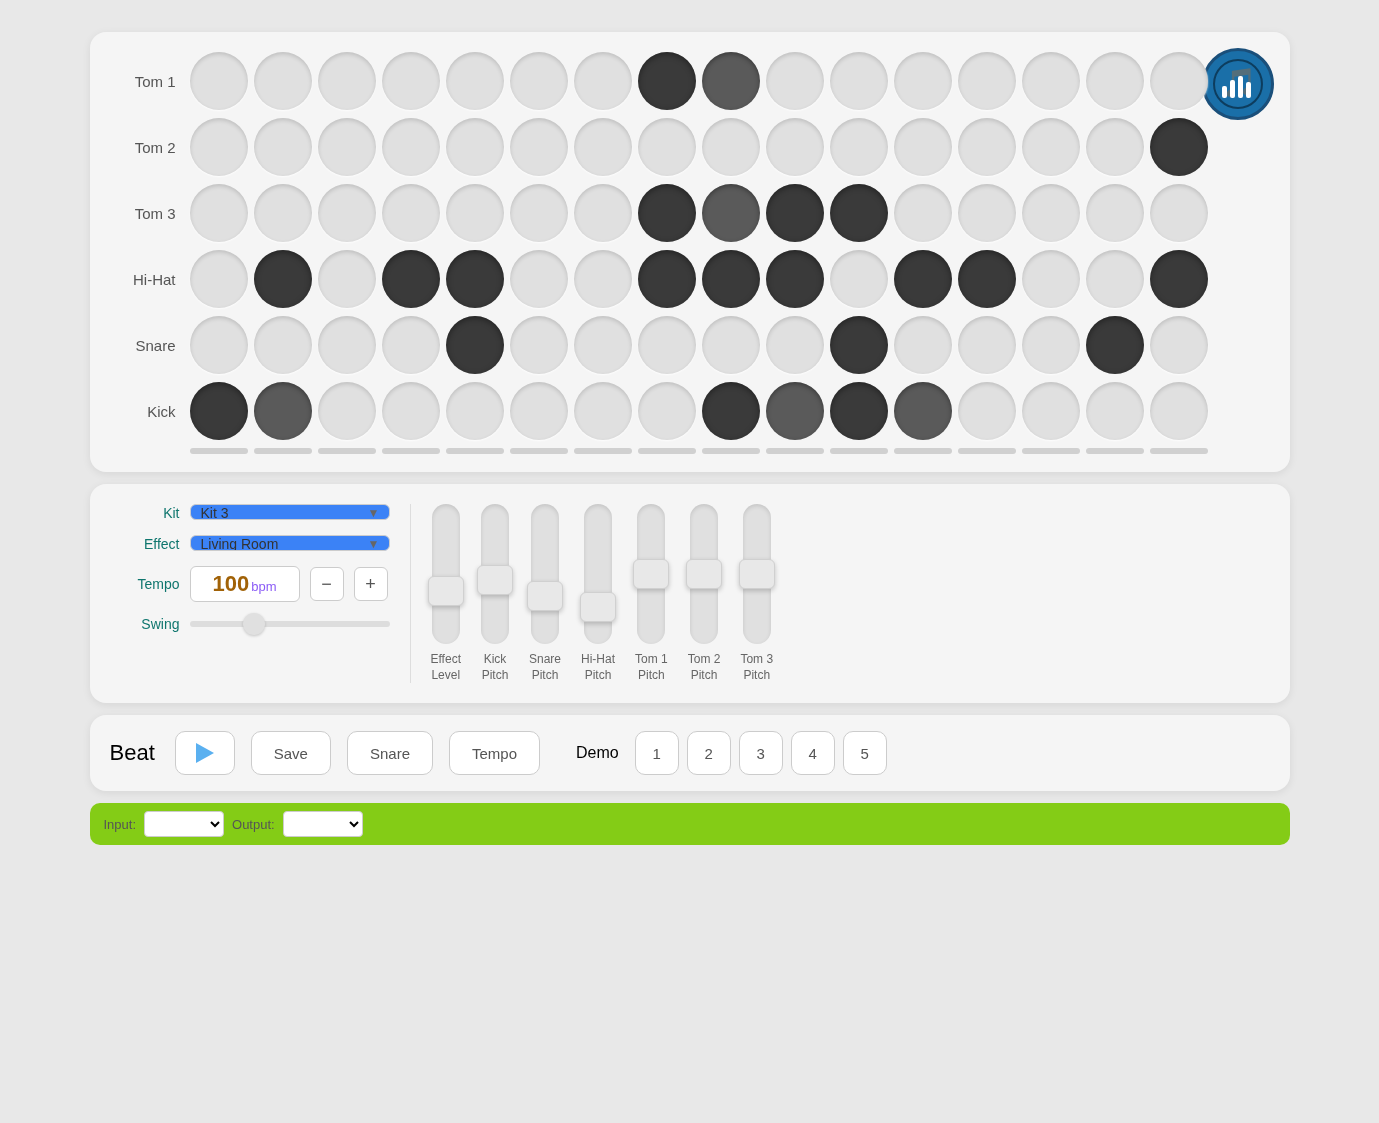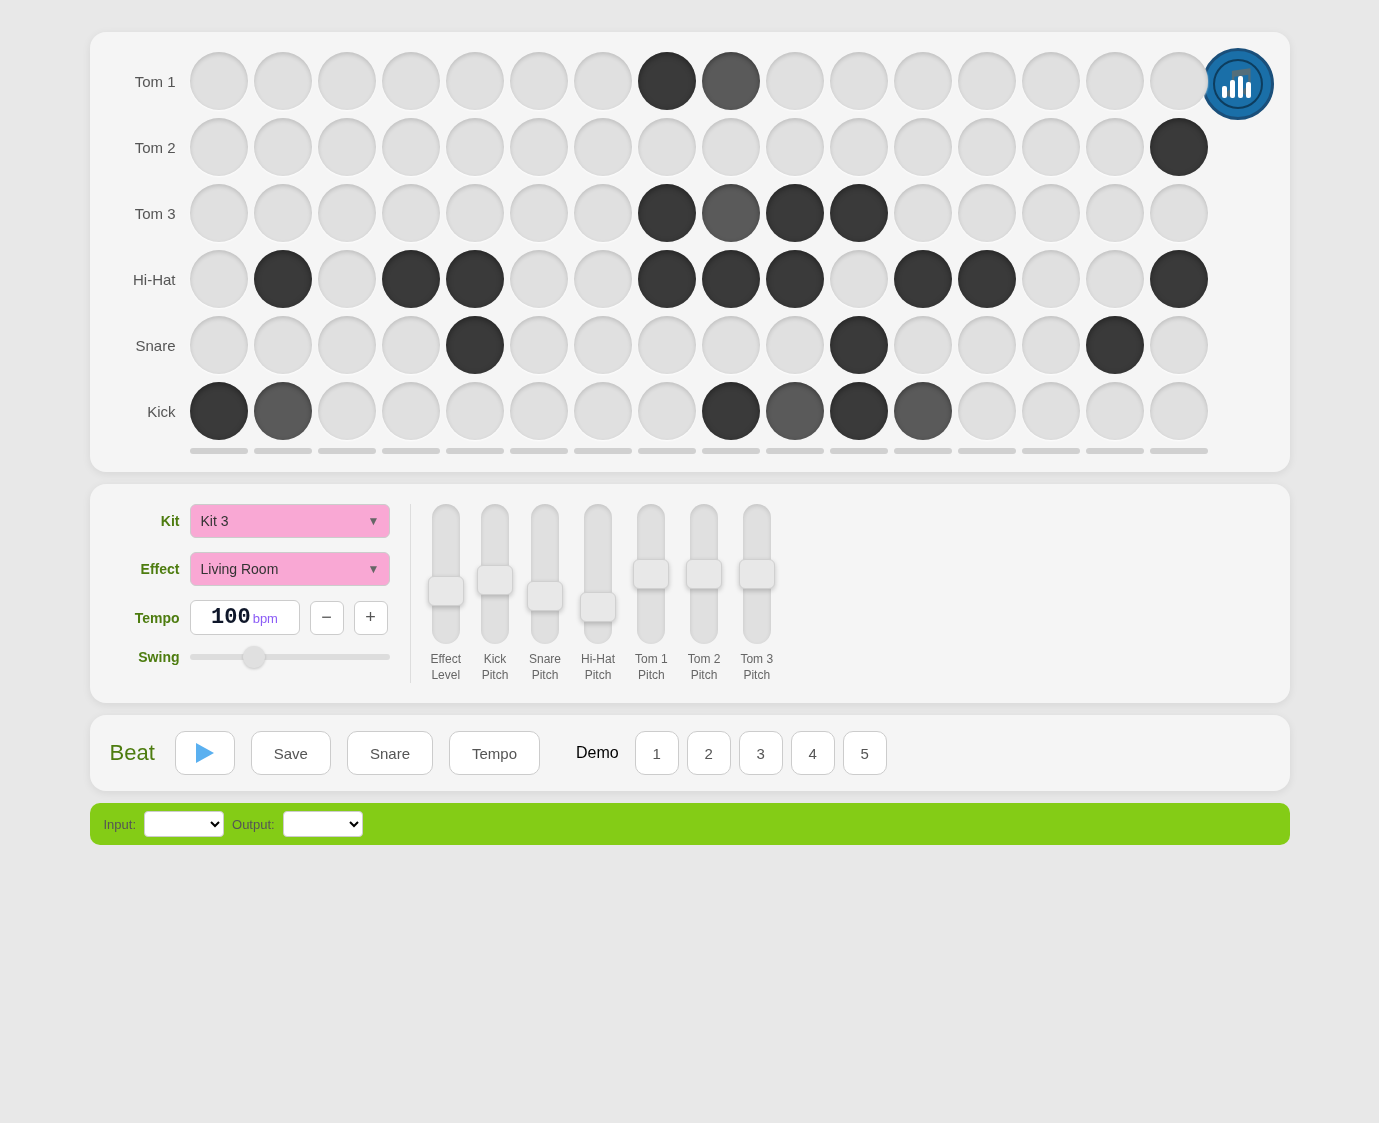--- a/index.html
+++ b/index.html
@@ -119,33 +119,32 @@
     }
     .control-row {
       display: flex;
       align-items: center;
       gap: 10px;
     }
     .control-label {
       width: 70px;
       text-align: right;
       font-size: 14px;
-      color: #4d7c0f;
-      font-weight: bold;
+      color: #0f766e;
     }
     .dropdown-wrapper {
       flex: 1;
       position: relative;
     }
     .dropdown-wrapper select {
       width: 100%;
-      height: 34px;
+      height: 16px;
       border: 1px solid #ccc;
       border-radius: 6px;
-      background: #f9a8d4;
+      background: #3b82f6;
       padding: 0 10px;
       font-size: 14px;
       color: #333;
       appearance: none;
       cursor: pointer;
     }
     .dropdown-arrow {
       position: absolute;
       right: 10px;
       top: 50%;
@@ -159,22 +158,21 @@
       border: 1px solid #ccc;
       border-radius: 6px;
       padding: 4px 12px;
       font-size: 14px;
       min-width: 110px;
       text-align: center;
     }
     .tempo-display .bpm-value {
       font-size: 22px;
       font-weight: bold;
-      color: #0f172a;
-      font-family: Liberation Mono, monospace;
+      color: #a16207;
     }
     .tempo-display .bpm-unit {
       font-size: 13px;
       color: #8b5cf6;
       margin-left: 2px;
     }
     .tempo-btn {
       width: 34px;
       height: 34px;
       border: 1px solid #ccc;
@@ -258,21 +256,21 @@
       background: #f5f5f5;
       border-radius: 16px;
       padding: 16px 20px;
       box-shadow: 0 2px 8px rgba(0,0,0,0.08);
       display: flex;
       align-items: center;
       gap: 16px;
     }
     .beat-label {
       font-size: 22px;
-      color: #4d7c0f;
+      color: #000000;
       margin-right: 4px;
     }
     .play-btn {
       width: 60px;
       height: 44px;
       border-radius: 10px;
       background: white;
       border: 1px solid #ccc;
       display: flex;
       align-items: center;

